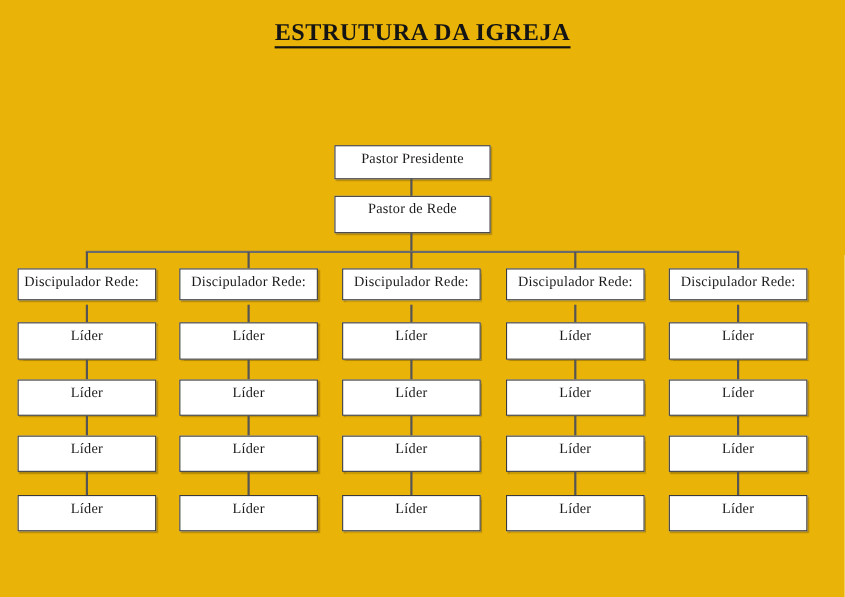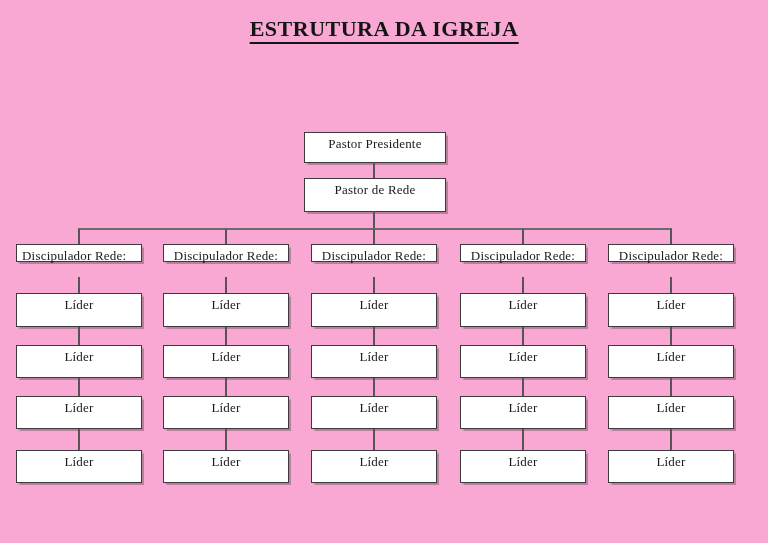--- a/index.html
+++ b/index.html
@@ -1,19 +1,19 @@
 <!DOCTYPE html>
 <html><head>
 <meta charset="utf-8">
 <style>
   html,body{margin:0;padding:0;background:#ffffff;}
   .page{
     position:relative;
     width:768px;height:543px;
-    background:#f9a8d4;
+    background:#eab308;
     overflow:hidden;
     font-family:"Liberation Serif", serif;
   }
   .title{
     position:absolute;
     top:17px;left:50%;
     transform:translateX(-50%);
     font-family:"Liberation Serif", serif;
     font-size:22px;
     font-weight:bold;
@@ -34,21 +34,21 @@
     font-family:"Liberation Serif", serif;
     font-size:13px;
     letter-spacing:0.2px;
     color:#1a1a1a;
     text-align:center;
     padding-top:4px;
     line-height:1.1;
   }
   .pp{left:304px;top:132px;width:142px;height:31px;}
   .pr{left:304px;top:178px;width:142px;height:34px;}
-  .disc{top:244px;height:18px;}
+  .disc{top:244px;height:29px;}
   .disc.first{text-align:left;padding-left:5px;}
   .r1{top:293px;height:34px;}
   .r2{top:345px;height:33px;}
   .r3{top:396px;height:33px;}
   .r4{top:450px;height:33px;}
   .vline{
     position:absolute;
     width:2px;
     background:#555555;
   }

